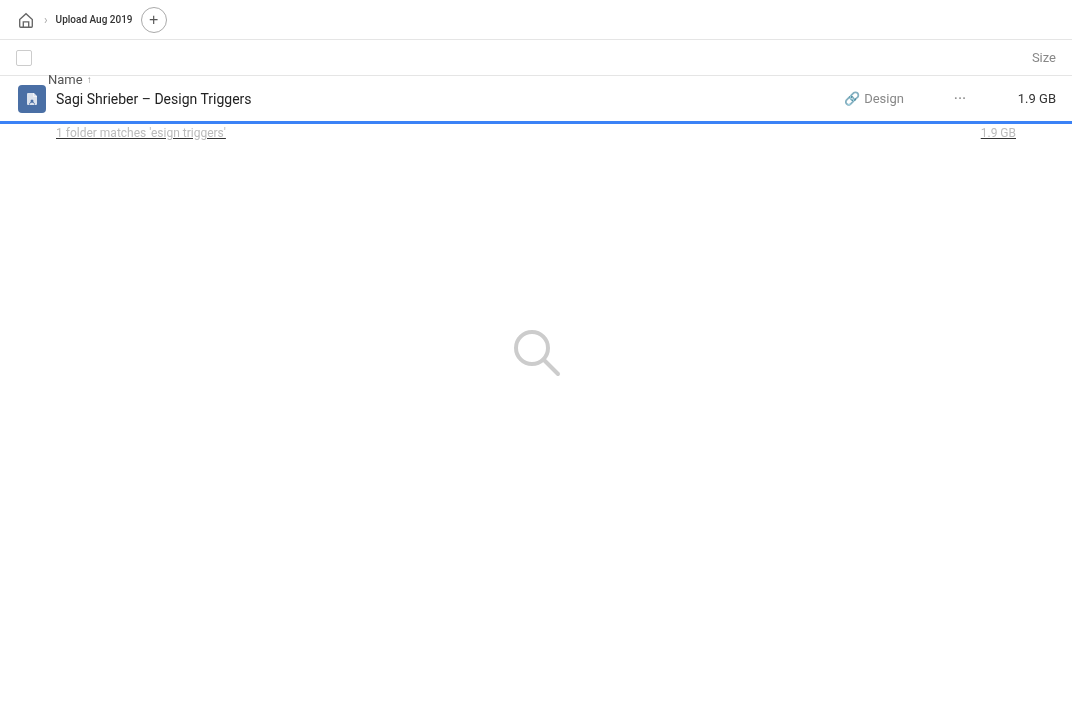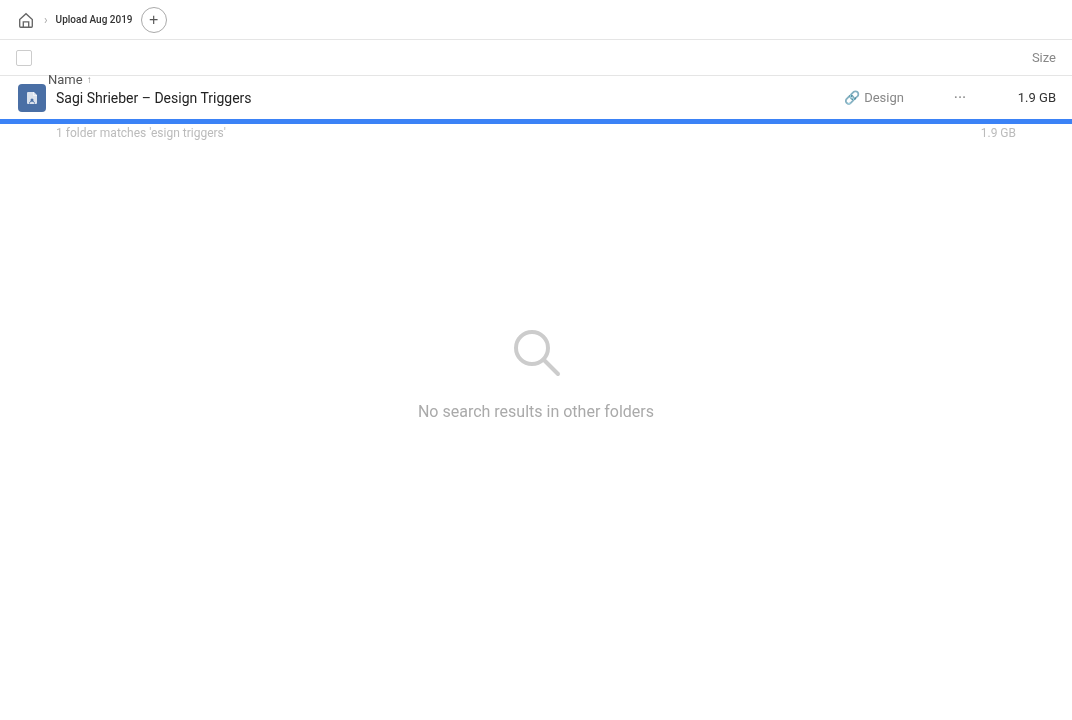--- a/index.html
+++ b/index.html
@@ -94,21 +94,21 @@
       text-align: right;
       color: #888;
       font-size: 13px;
     }
 
     .file-row {
       display: flex;
       align-items: center;
       padding: 0 16px;
       height: 48px;
-      border-bottom: 5px solid #3b82f6;
+      border-bottom: 3px solid #3b82f6;
       cursor: pointer;
     }
 
     .file-icon-wrap {
       width: 32px;
       flex-shrink: 0;
       display: flex;
       align-items: center;
       justify-content: center;
     }
@@ -239,26 +239,25 @@
   </div>
   <div class="file-name">Sagi Shrieber – Design Triggers</div>
   <div class="file-shared">
     <span class="link-icon">🔗</span>
     <span>Design</span>
   </div>
   <div class="more-btn">···</div>
   <div class="file-size">1.9 GB</div>
 </div>
 
-<div style="display:flex; align-items:center; padding: 2px 56px; justify-content: space-between;">
+<div style="display:flex; align-items:center; padding: 2px 56px; justify-content: space-between; text-decoration: underline;">
   <span class="matches-text" style="padding:0;">1 folder matches 'esign triggers'</span>
   <span style="font-size:12px; color:#bbb; padding-right: 0px; width:80px; text-align:right;">1.9 GB</span>
 </div>
 
 <div class="empty-state">
   <div class="empty-icon">
     <svg width="60" height="60" viewBox="0 0 60 60" fill="none">
       <circle cx="26" cy="26" r="16" stroke="#ccc" stroke-width="4"></circle>
       <line x1="37.5" y1="37.5" x2="52" y2="52" stroke="#ccc" stroke-width="4" stroke-linecap="round"></line>
     </svg>
   </div>
-  <span class="empty-label">No search results in other folders</span>
 </div>
 
 </body></html>

